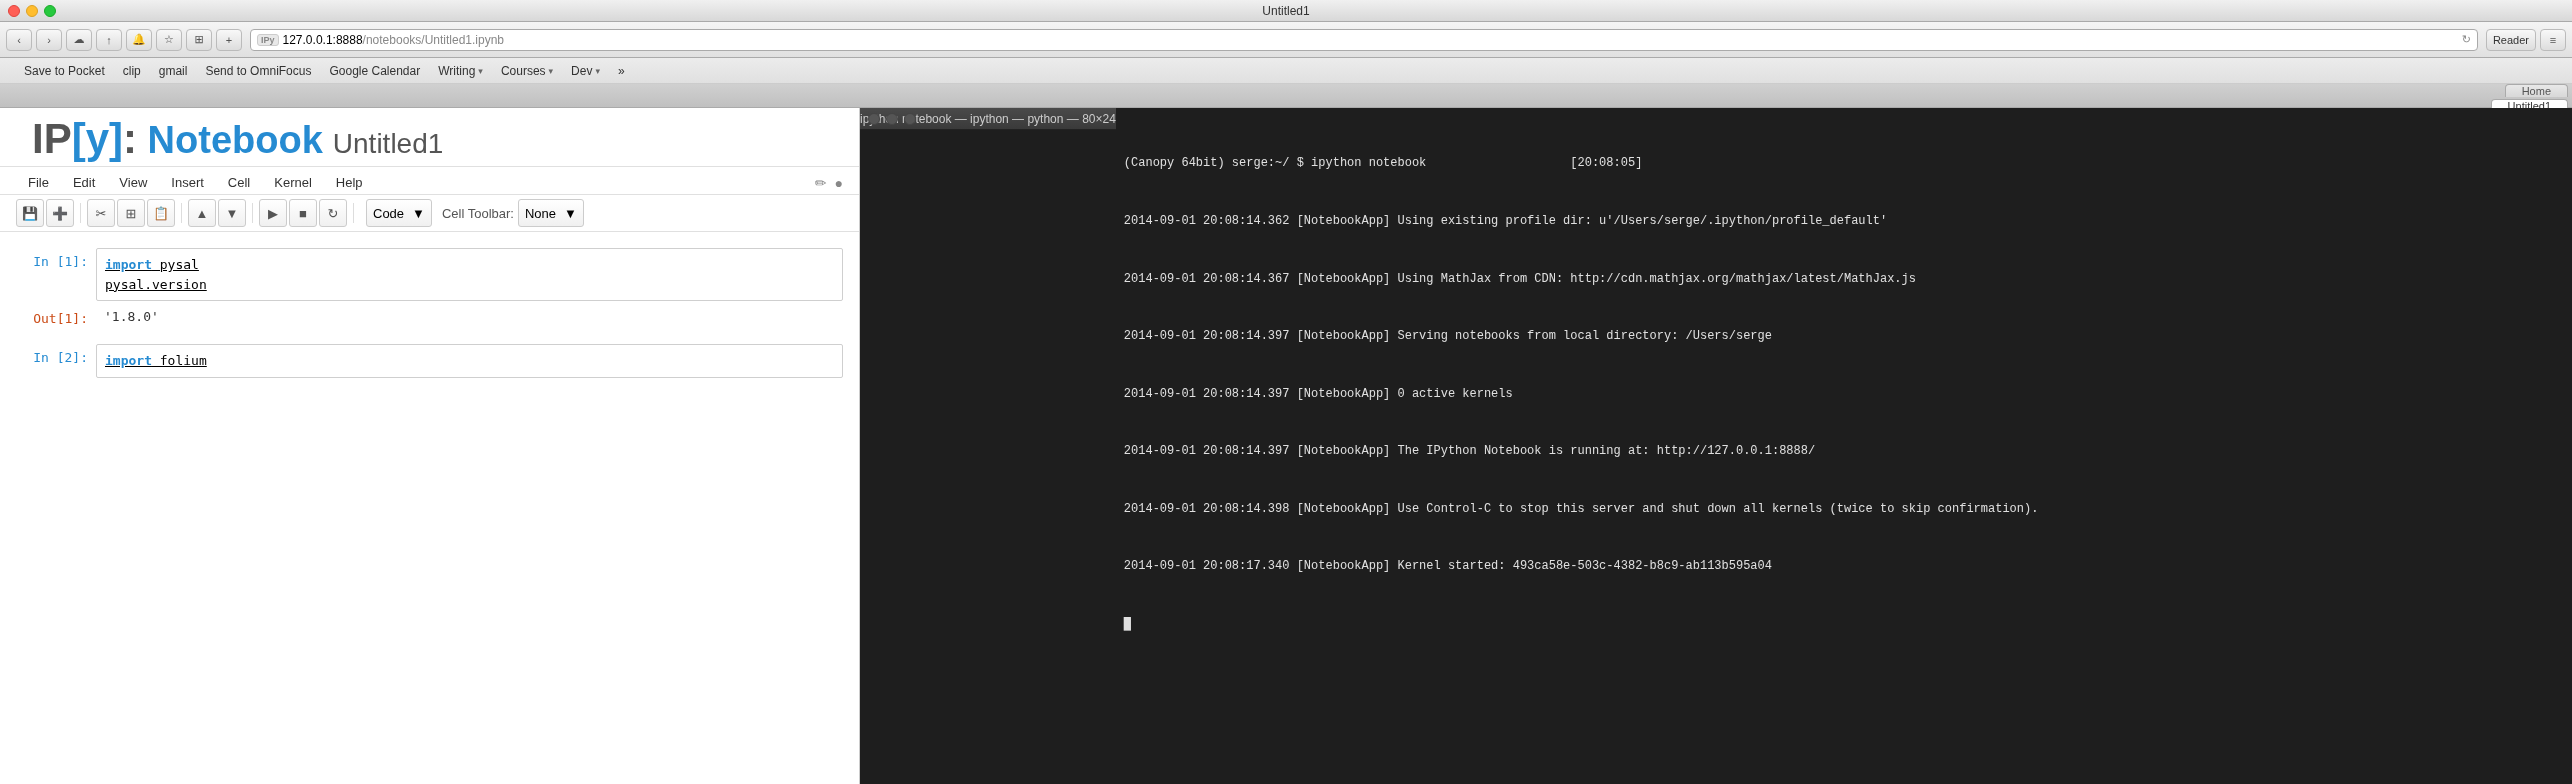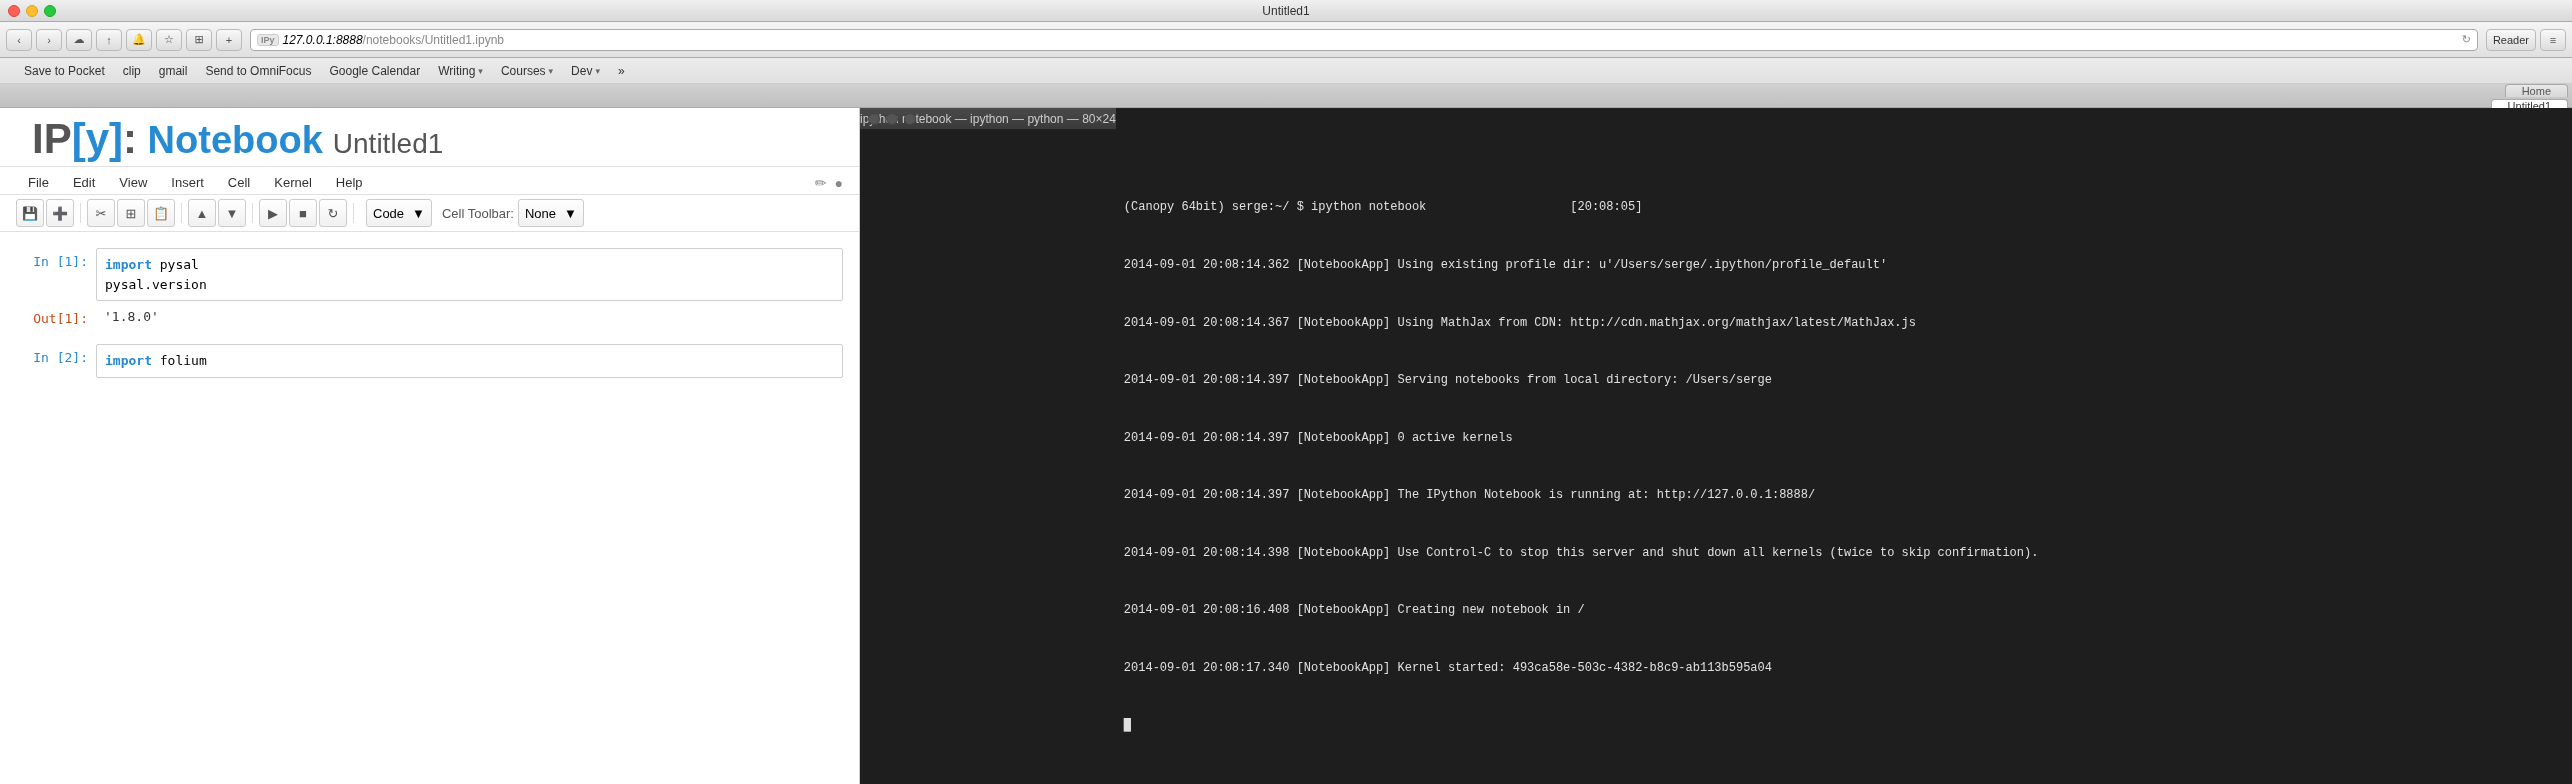--- a/index.html
+++ b/index.html
@@ -84,21 +84,21 @@
       margin-right: 4px;
       font-size: 10px;
       font-weight: bold;
       background: #e8e8e8;
       border: 1px solid #ccc;
       border-radius: 3px;
       padding: 0 3px;
       font-size: 9px;
     }
     .address-text { font-size: 12px; color: #333; flex: 1; }
-    .address-url-highlight { color: #000; font-style: italic; }
+    .address-url-highlight { color: #000; }
     .address-url-dim { color: #888; }
 
     .bookmarks-bar {
       background: linear-gradient(to bottom, #ececec, #e0e0e0);
       height: 26px;
       display: flex;
       align-items: center;
       padding: 0 16px;
       border-bottom: 1px solid #ccc;
       gap: 2px;
@@ -316,20 +316,21 @@
     .nb-cell-box {
       flex: 1;
       border: 1px solid #cfcfcf;
       border-radius: 2px;
       padding: 6px 8px;
       font-family: monospace;
       font-size: 13px;
       line-height: 1.5;
       background: white;
       min-height: 32px;
+      text-decoration: underline;
     }
     .nb-cell-box-green {
       border-color: #4cae4c;
       box-shadow: 0 0 0 1px #4cae4c;
     }
     .kw-import { color: #268bd2; font-weight: bold; }
     .nb-output {
       flex: 1;
       padding: 4px 8px;
       font-family: monospace;
@@ -481,27 +482,26 @@
 
     <div style="background:linear-gradient(to bottom,#4a4a4a,#3a3a3a);height:22px;display:flex;align-items:center;justify-content:center;border-bottom:1px solid #222;position:relative;">
       <div style="position:absolute;left:8px;display:flex;gap:6px;">
         <div style="width:12px;height:12px;border-radius:50%;background:#555;border:1px solid #444;"></div>
         <div style="width:12px;height:12px;border-radius:50%;background:#555;border:1px solid #444;"></div>
         <div style="width:12px;height:12px;border-radius:50%;background:#555;border:1px solid #444;"></div>
       </div>
       <span style="font-size:12px;color:#ccc;">ipython notebook — ipython — python — 80×24</span>
     </div>
 
-    <div style="flex:1;overflow-y:auto;padding:8px;font-family:'Courier New',Courier,monospace;font-size:12px;color:#e0e0e0;line-height:1.6;background:#1e1e1e;white-space:pre-wrap;word-break:break-all;margin-top:44px;">
+    <div style="flex:1;overflow-y:auto;padding:8px;font-family:'Courier New',Courier,monospace;font-size:12px;color:#e0e0e0;line-height:1.6;background:#1e1e1e;white-space:pre-wrap;word-break:break-all;">
       <div>(Canopy 64bit) serge:~/ $ ipython notebook                    [20:08:05]</div>
       <div>2014-09-01 20:08:14.362 [NotebookApp] Using existing profile dir: u'/Users/serge/.ipython/profile_default'</div>
       <div>2014-09-01 20:08:14.367 [NotebookApp] Using MathJax from CDN: http://cdn.mathjax.org/mathjax/latest/MathJax.js</div>
       <div>2014-09-01 20:08:14.397 [NotebookApp] Serving notebooks from local directory: /Users/serge</div>
       <div>2014-09-01 20:08:14.397 [NotebookApp] 0 active kernels</div>
       <div>2014-09-01 20:08:14.397 [NotebookApp] The IPython Notebook is running at: http://127.0.0.1:8888/</div>
       <div>2014-09-01 20:08:14.398 [NotebookApp] Use Control-C to stop this server and shut down all kernels (twice to skip confirmation).</div>
-      <div>2014-09-01 20:08:16.408 [NotebookApp] Creating new notebook in /</div>
       <div>2014-09-01 20:08:17.340 [NotebookApp] Kernel started: 493ca58e-503c-4382-b8c9-ab113b595a04</div>
       <div>█</div>
     </div>
   </div>
 
 </div>
 
 </body></html>

